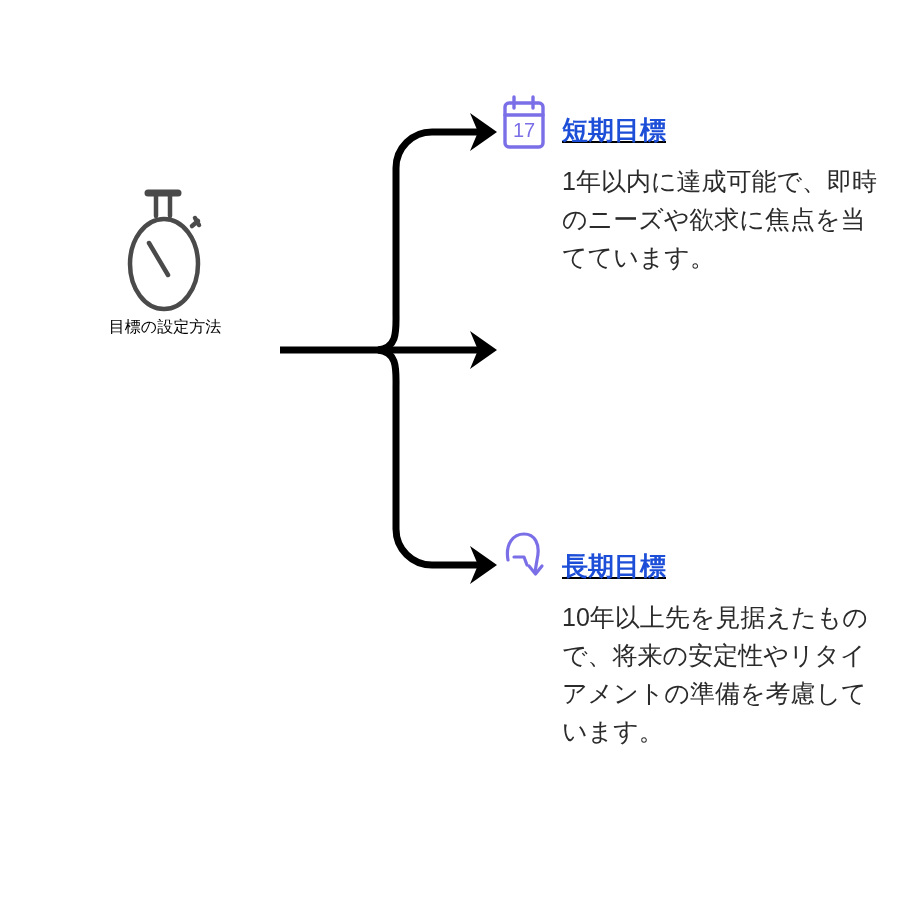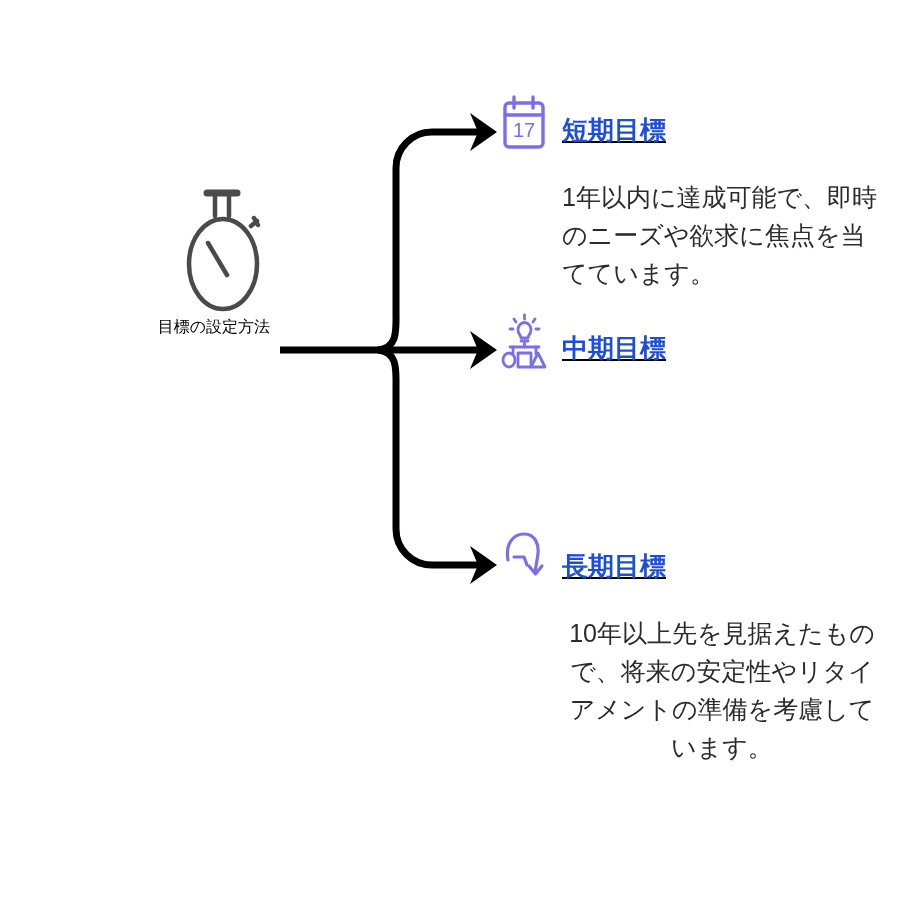--- a/index.html
+++ b/index.html
@@ -29,21 +29,21 @@
   }
 
   
   #root-node {
     position: absolute;
     left: 60px;
     top: 185px;
     width: 210px;
     display: flex;
     flex-direction: column;
-    align-items: flex-end;
+    align-items: center;
   }
   #root-icon {
     width: 92px;
     height: 132px;
   }
 
   
   .branch {
     position: absolute;
     left: 500px;
@@ -64,31 +64,31 @@
     margin-left: 14px;
     font-size: 26px;
     font-weight: bold;
     color: #1d4ed8;
     line-height: 1.15;
     padding-top: 22px;
     white-space: nowrap;
   }
   .branch-body {
     margin-left: 62px;
-    margin-top: 22px;
+    margin-top: 6px;
     width: 320px;
     font-size: 25px;
     line-height: 1.52;
     color: #2b2b2b;
     word-break: break-all;
   }
 
   #branch-0 { top: 94px; }
   #branch-1 { top: 312px; }
-  #branch-2 { top: 530px; text-align: center; }
+  #branch-2 { top: 530px; }
 </style>
 </head>
 <body>
 
 <div id="canvas">
 
   <svg id="connectors" viewBox="0 0 904 904" xmlns="http://www.w3.org/2000/svg">
     <g fill="none" stroke="#000000" stroke-width="7" stroke-linecap="butt">
 
       <path d="M 280 350 L 378 350"></path>
@@ -130,40 +130,20 @@
           <line x1="5" y1="21" x2="43" y2="21"></line>
         </g>
         <text x="24" y="43" text-anchor="middle" fill="#7b6fe8" font-family="'Liberation Sans', sans-serif" font-size="20">17</text>
       </svg>
       <div class="branch-title">短期目標</div>
     </div>
     <div class="branch-body">1年以内に達成可能で、即時のニーズや欲求に焦点を当てています。</div>
   </div>
 
   <div class="branch" id="branch-1">
-    <div class="branch-head">
-      <svg class="branch-icon" viewBox="0 0 48 58" xmlns="http://www.w3.org/2000/svg">
-        <g fill="none" stroke="#7b6fe8" stroke-width="2.8" stroke-linecap="round" stroke-linejoin="round">
-          <path d="M 18 18 a 6.5 7.5 0 0 1 13 0 c 0 4 -3 5 -3 8 l -7 0 c 0 -3 -3 -4 -3 -8 z"></path>
-          <line x1="21" y1="29" x2="28" y2="29"></line>
-          <line x1="24.5" y1="3" x2="24.5" y2="7"></line>
-          <line x1="14" y1="7" x2="16" y2="10"></line>
-          <line x1="35" y1="7" x2="33" y2="10"></line>
-          <line x1="10" y1="17" x2="13" y2="17"></line>
-          <line x1="36" y1="17" x2="39" y2="17"></line>
-          <line x1="24.5" y1="31" x2="24.5" y2="35"></line>
-          <line x1="10" y1="35" x2="39" y2="35"></line>
-          <path d="M 13 35 L 13 42 M 36 35 L 36 42"></path>
-          <ellipse cx="9" cy="48" rx="6" ry="7"></ellipse>
-          <rect x="18" y="41" width="13" height="14"></rect>
-          <path d="M 38 41 L 45 55 L 31 55 Z"></path>
-        </g>
-      </svg>
-      <div class="branch-title">中期目標</div>
-    </div>
   </div>
 
   <div class="branch" id="branch-2">
     <div class="branch-head">
       <svg class="branch-icon" viewBox="0 0 48 58" xmlns="http://www.w3.org/2000/svg">
         <g fill="none" stroke="#7b6fe8" stroke-width="3.2" stroke-linecap="round" stroke-linejoin="round">
           <path d="M 8 30 C 5 13 14 4 24 4 C 34 4 41 13 37 30 L 35 42"></path>
           <path d="M 14 27 L 24 27 L 27 35"></path>
           <path d="M 29 36 L 35.5 44 L 42 36"></path>
         </g>

